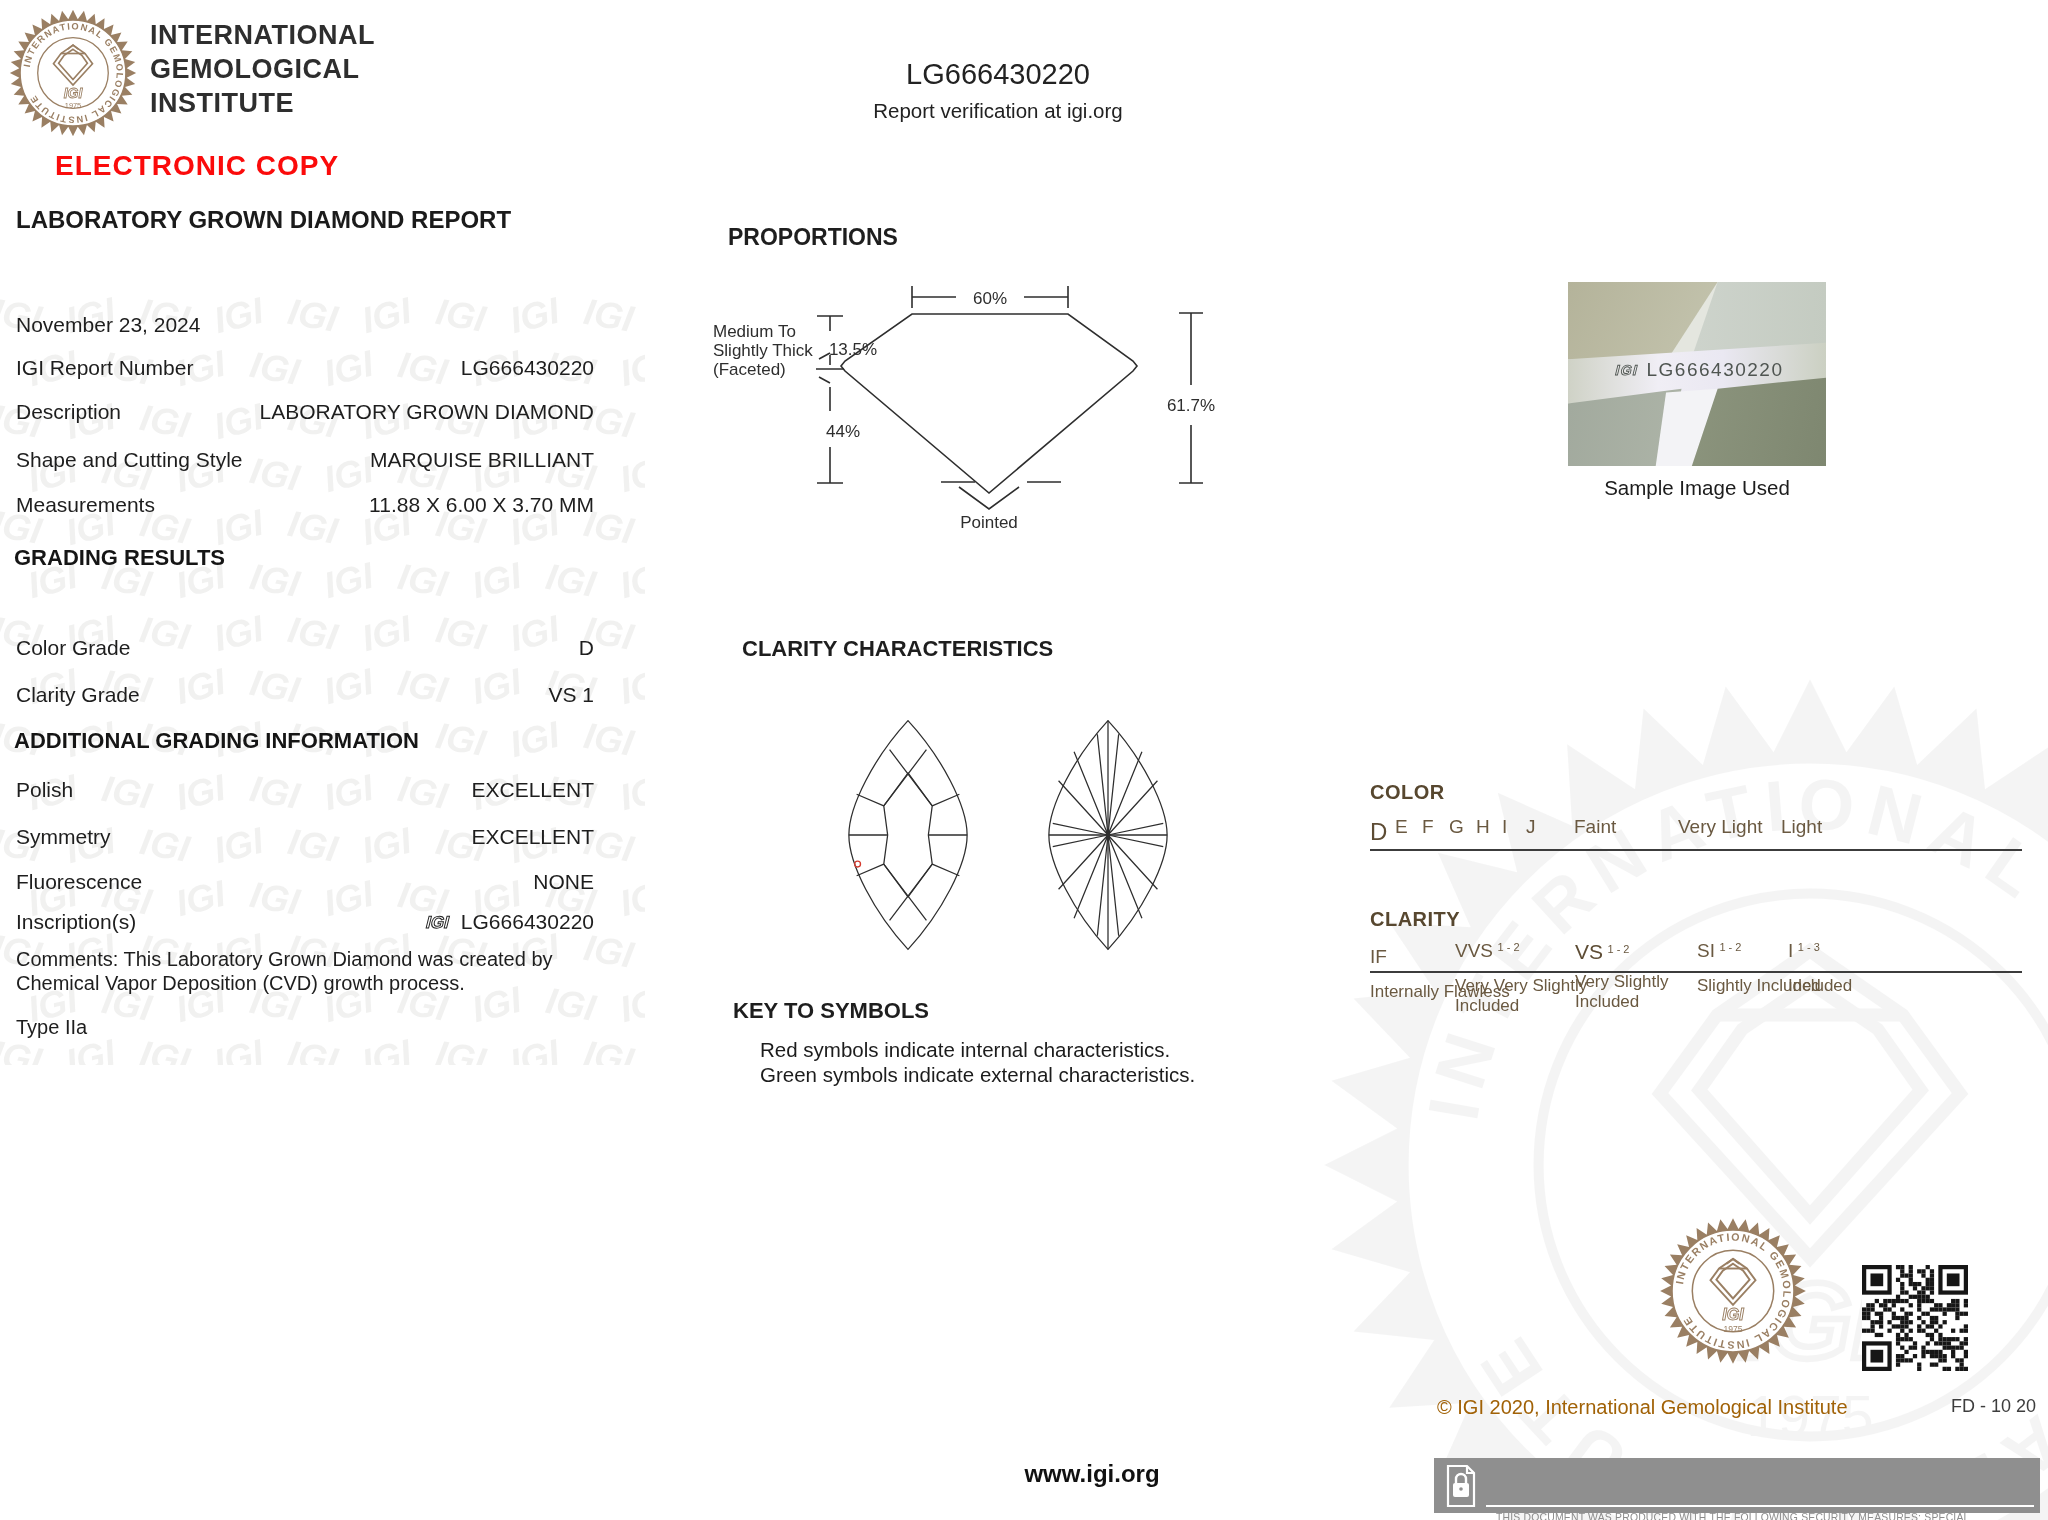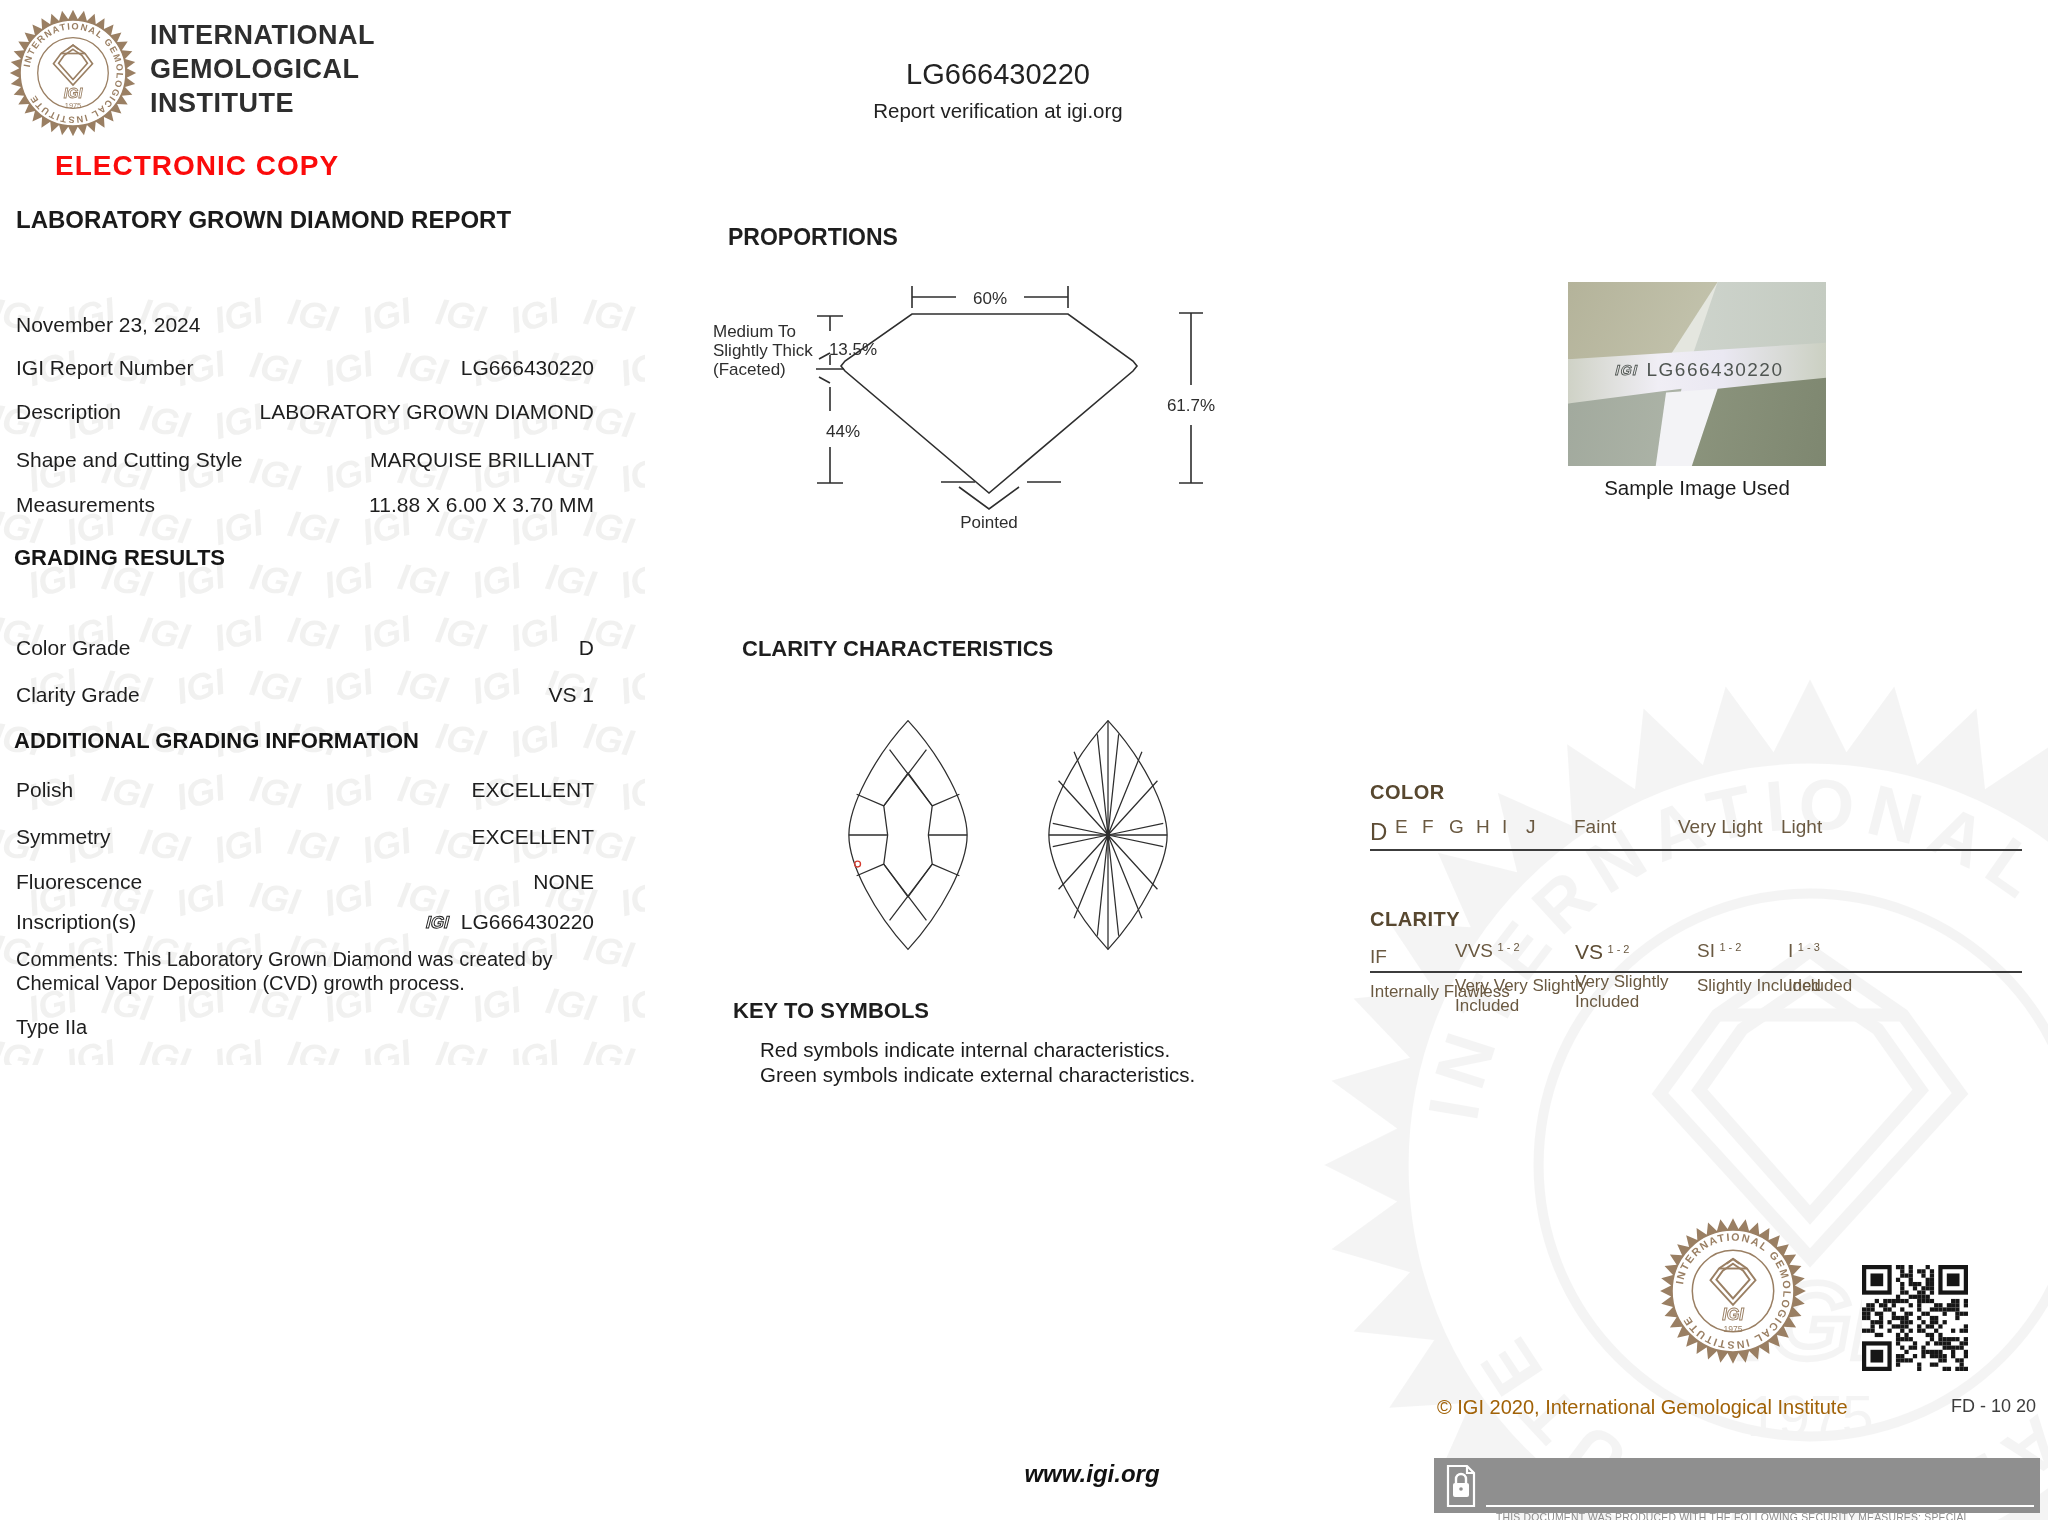--- a/index.html
+++ b/index.html
@@ -17,21 +17,21 @@
   .row .lbl{position:absolute;left:0;white-space:nowrap;}
   .row .val{position:absolute;right:0;white-space:nowrap;display:flex;align-items:center;gap:6px;}
   .sect-head{position:absolute;left:14px;font-size:22px;font-weight:bold;color:#151515;}
   .comments{left:16px;top:948px;width:560px;font-size:20px;line-height:23.5px;color:#1e1e1e;}
   .typeline{left:16px;top:1016px;font-size:20px;color:#1e1e1e;}
   
   .prop-head{left:728px;top:224px;font-size:23px;font-weight:bold;}
   .cc-head{left:742px;top:636px;font-size:22px;font-weight:bold;}
   .key-head{left:733px;top:998px;font-size:22px;font-weight:bold;}
   .key-line{left:760px;width:480px;font-size:20.5px;color:#1c1c1c;}
-  .igiorg{left:942px;top:1460px;width:300px;text-align:center;font-size:24px;font-weight:bold;color:#111;font-style:italic;}
+  .igiorg{left:942px;top:1460px;width:300px;text-align:center;font-size:24px;font-weight:bold;color:#111;}
   svg text{font-family:"Liberation Sans",sans-serif;}
   
   .sample-box{left:1568px;top:282px;width:258px;height:184px;background:#e4e6df;overflow:hidden;}
   .sample-box>div{position:absolute;inset:0;}
   .sample-caption{left:1568px;top:476px;width:258px;text-align:center;font-size:20.5px;color:#1c1c1c;}
   .scale-head{font-size:20px;font-weight:bold;color:#57472f;letter-spacing:.5px;}
   .scale-rule{position:absolute;height:2px;background:#3c3c3c;width:652px;}
   .cgrade{position:absolute;font-size:19px;color:#6a5941;}
   .cgrade.sel{font-size:24px;transform:translateY(2px);color:#5d4c34;}
   .clr-col{position:absolute;width:150px;color:#6a5941;}

